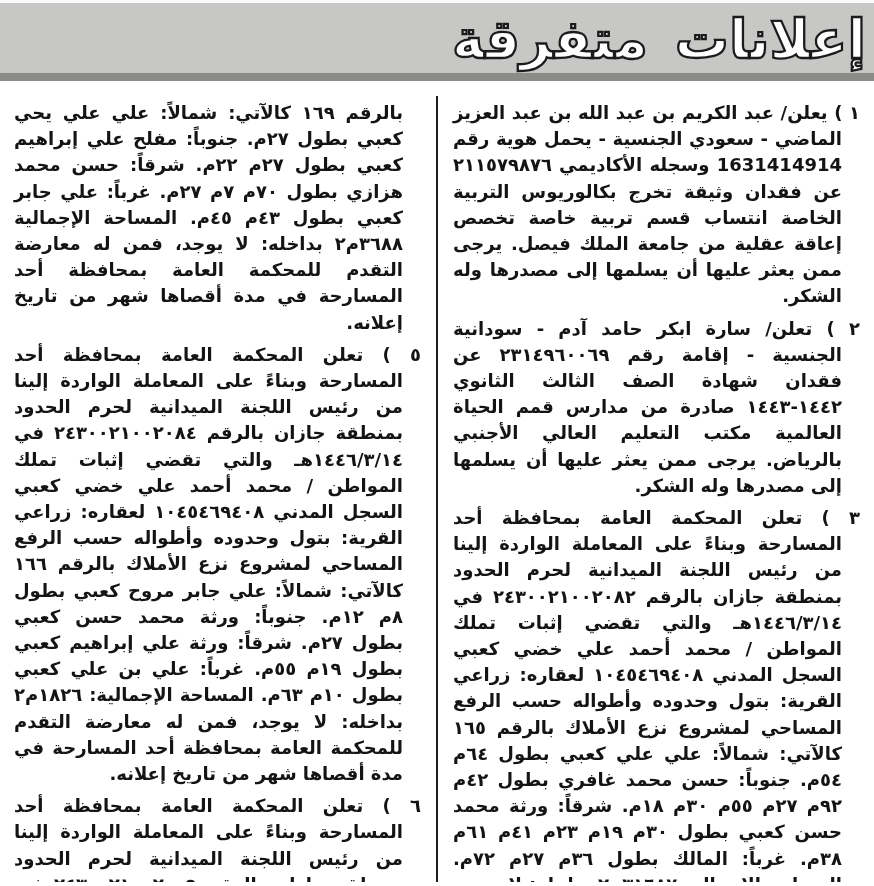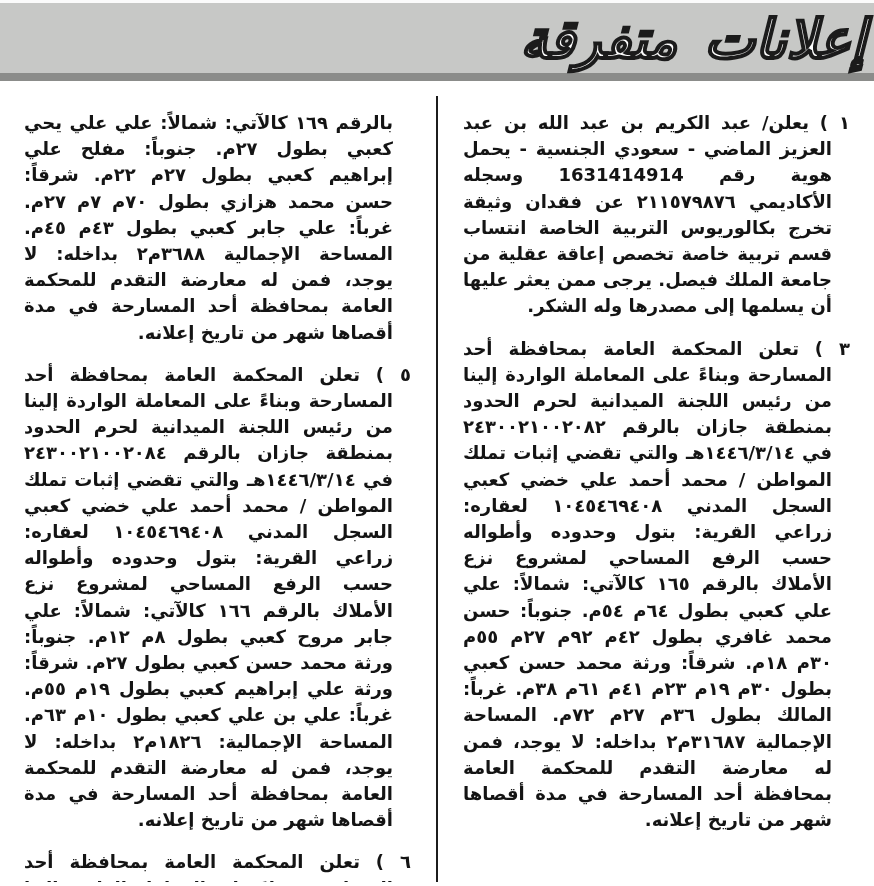--- a/index.html
+++ b/index.html
@@ -17,21 +17,20 @@
 
   .top-gap { height: 3px; background: #fbfbfb; }
 
   .banner {
     height: 70px;
     background: #c7c8c6;
     display: flex;
     align-items: center;
     justify-content: flex-start; 
     padding: 0 8px 0 6px;
-    font-style: italic;
   }
 
   .banner-title {
     margin: 0;
     font-size: 54px;
     line-height: 1;
     font-weight: bold;
     color: #ffffff;
     -webkit-text-stroke: 2.3px #1b1b1b;
     letter-spacing: 1px;
@@ -54,21 +53,21 @@
   .col-left  { padding: 0 9px 0 2px; }
 
   .col-divider {
     flex: 0 0 2px;
     width: 2px;
     background: #1c1c1c;
     margin-top: 2px;
   }
 
   .ann {
-    margin: 16px;
+    margin: 6px;
     font-size: 18px;
     line-height: 26.2px;
     font-weight: bold;
     color: #141414;
     text-align: justify;
     text-justify: inter-word;
   }
 
   
   .numbered { padding-right: 18px; text-indent: -18px; }
@@ -85,20 +84,21 @@
   <header class="banner">
     <h1 class="banner-title">إعلانات متفرقة</h1>
   </header>
 
   <div class="banner-strip"></div>
 
   <main class="content">
 
     <section class="col col-right">
       <p class="ann numbered">١ ) يعلن/ عبد الكريم بن عبد الله بن عبد العزيز الماضي - سعودي الجنسية - يحمل هوية رقم 1631414914 وسجله الأكاديمي ٢١١٥٧٩٨٧٦ عن فقدان وثيقة تخرج بكالوريوس التربية الخاصة انتساب قسم تربية خاصة تخصص إعاقة عقلية من جامعة الملك فيصل. يرجى ممن يعثر عليها أن يسلمها إلى مصدرها وله الشكر.</p>
+      <p class="ann numbered">٢ ) تعلن/ سارة ابكر حامد آدم - سودانية الجنسية - إقامة رقم ٢٣١٤٩٦٠٠٦٩ عن فقدان شهادة الصف الثالث الثانوي ١٤٤٢-١٤٤٣ صادرة من مدارس قمم الحياة العالمية مكتب التعليم العالي الأجنبي بالرياض. يرجى ممن يعثر عليها أن يسلمها إلى مصدرها وله الشكر.</p>
       <p class="ann numbered">٣ ) تعلن المحكمة العامة بمحافظة أحد المسارحة وبناءً على المعاملة الواردة إلينا من رئيس اللجنة الميدانية لحرم الحدود بمنطقة جازان بالرقم ٢٤٣٠٠٢١٠٠٢٠٨٢ في ١٤٤٦/٣/١٤هـ والتي تقضي إثبات تملك المواطن / محمد أحمد علي خضي كعبي السجل المدني ١٠٤٥٤٦٩٤٠٨ لعقاره: زراعي القرية: بتول وحدوده وأطواله حسب الرفع المساحي لمشروع نزع الأملاك بالرقم ١٦٥ كالآتي: شمالاً: علي علي كعبي بطول ٦٤م ٥٤م. جنوباً: حسن محمد غافري بطول ٤٢م ٩٢م ٢٧م ٥٥م ٣٠م ١٨م. شرقاً: ورثة محمد حسن كعبي بطول ٣٠م ١٩م ٢٣م ٤١م ٦١م ٣٨م. غرباً: المالك بطول ٣٦م ٢٧م ٧٢م. المساحة الإجمالية ٣١٦٨٧م٢ بداخله: لا يوجد، فمن له معارضة التقدم للمحكمة العامة بمحافظة أحد المسارحة في مدة أقصاها شهر من تاريخ إعلانه.</p>
 
     </section>
 
     <div class="col-divider"></div>
 
     <section class="col col-left">
       <p class="ann continuation">بالرقم ١٦٩ كالآتي: شمالاً: علي علي يحي كعبي بطول ٢٧م. جنوباً: مفلح علي إبراهيم كعبي بطول ٢٧م ٢٢م. شرقاً: حسن محمد هزازي بطول ٧٠م ٧م ٢٧م. غرباً: علي جابر كعبي بطول ٤٣م ٤٥م. المساحة الإجمالية ٣٦٨٨م٢ بداخله: لا يوجد، فمن له معارضة التقدم للمحكمة العامة بمحافظة أحد المسارحة في مدة أقصاها شهر من تاريخ إعلانه.</p>
       <p class="ann numbered">٥ ) تعلن المحكمة العامة بمحافظة أحد المسارحة وبناءً على المعاملة الواردة إلينا من رئيس اللجنة الميدانية لحرم الحدود بمنطقة جازان بالرقم ٢٤٣٠٠٢١٠٠٢٠٨٤ في ١٤٤٦/٣/١٤هـ والتي تقضي إثبات تملك المواطن / محمد أحمد علي خضي كعبي السجل المدني ١٠٤٥٤٦٩٤٠٨ لعقاره: زراعي القرية: بتول وحدوده وأطواله حسب الرفع المساحي لمشروع نزع الأملاك بالرقم ١٦٦ كالآتي: شمالاً: علي جابر مروح كعبي بطول ٨م ١٢م. جنوباً: ورثة محمد حسن كعبي بطول ٢٧م. شرقاً: ورثة علي إبراهيم كعبي بطول ١٩م ٥٥م. غرباً: علي بن علي كعبي بطول ١٠م ٦٣م. المساحة الإجمالية: ١٨٢٦م٢ بداخله: لا يوجد، فمن له معارضة التقدم للمحكمة العامة بمحافظة أحد المسارحة في مدة أقصاها شهر من تاريخ إعلانه.</p>
       <p class="ann numbered">٦ ) تعلن المحكمة العامة بمحافظة أحد المسارحة وبناءً على المعاملة الواردة إلينا من رئيس اللجنة الميدانية لحرم الحدود بمنطقة جازان بالرقم ٢٤٣٠٠٢١٠٠٢٠٠٩ في ١٤٤٦/٣/١٣هـ والتي تقضي إثبات تملك المواطن / محمد أحمد علي خضي كعبي السجل المدني ١٠٤٥٤٦٩٤٠٨ لعقاره: زراعي القرية: بتول وحدوده وأطواله حسب الرفع المساحي لمشروع نزع الأملاك بالرقم ١٧٠ كالآتي: شمالاً: محمد ناصر كعبي بطول ١٣٠م. جنوباً: علي جابر كعبي بطول ١٨م ٢٢م ١٢م. شرقاً: المالك بطول ٢٧م ٩م ٩م ١٢م ١٨م ٢٠م ١٠م ١٩م ٢٧م ١٧م. غرباً: الجبل بطول ٥١م ٦٣م ١٧م ٤٠م. المساحة الإجمالية ١١٨٩٥م٢ بداخله: لا يوجد، فمن له معارضة التقدم للمحكمة العامة بمحافظة أحد المسارحة في مدة أقصاها شهر من تاريخ إعلانه.</p>

